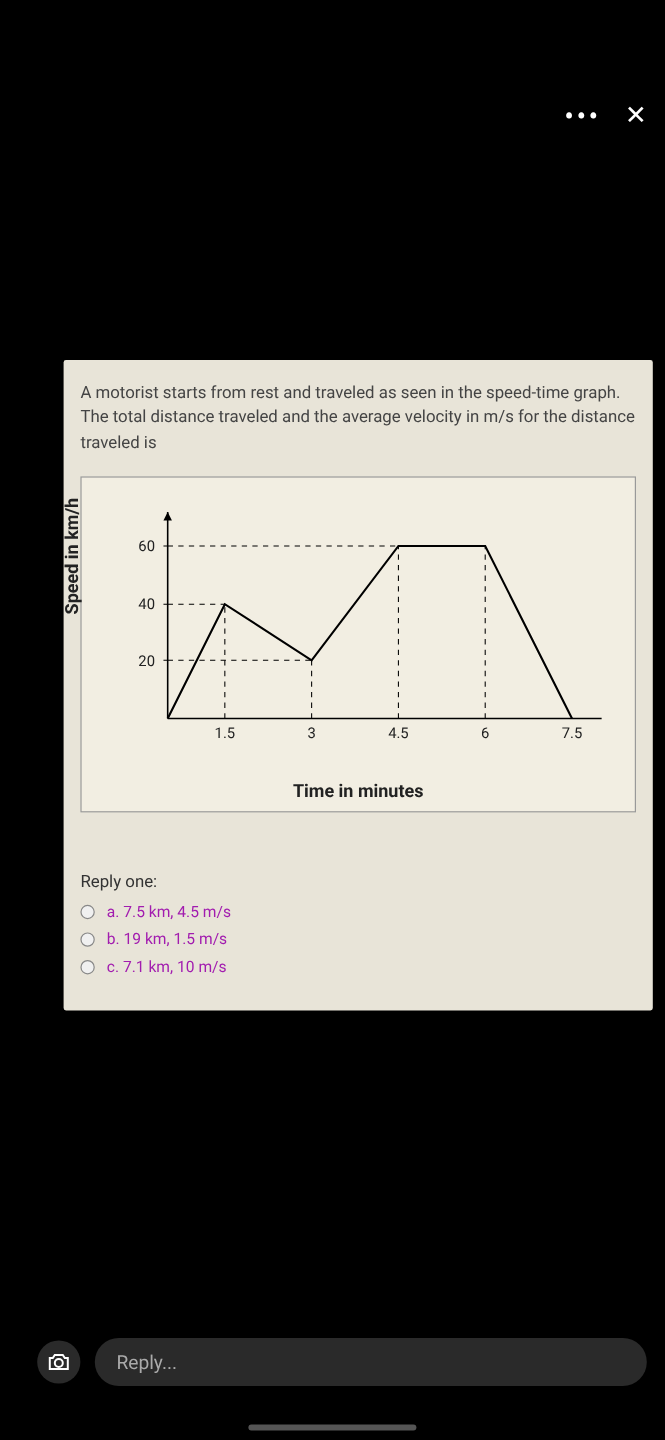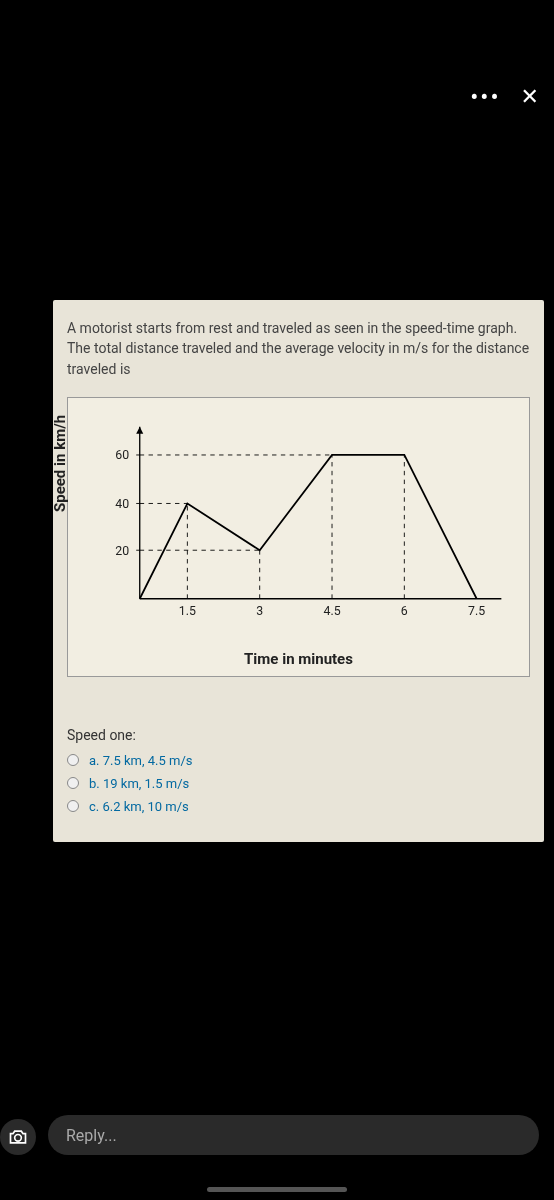--- a/index.html
+++ b/index.html
@@ -80,36 +80,36 @@
       color: #333;
       margin-top: 50px;
       margin-bottom: 10px;
     }
     .option-row {
       display: flex;
       align-items: center;
       gap: 10px;
       margin-bottom: 8px;
       font-size: 13px;
-      color: #0369a1;
+      color: #a21caf;
     }
     .radio {
       width: 12px;
       height: 12px;
       border: 1px solid #888;
       border-radius: 50%;
       background: #f0f0f0;
     }
     .reply-bar {
       position: absolute;
       bottom: 45px;
-      left: 0;
+      left: 31px;
       right: 15px;
       display: flex;
-      align-items: flex-end;
+      align-items: center;
       gap: 12px;
     }
     .camera-btn {
       width: 36px;
       height: 36px;
       border-radius: 50%;
       background: #2a2a2a;
       display: flex;
       align-items: center;
       justify-content: center;
@@ -176,32 +176,32 @@
       <line x1="124" y1="200" x2="124" y2="92" stroke="#000" stroke-dasharray="5,5"></line>
       <line x1="206" y1="200" x2="206" y2="145" stroke="#000" stroke-dasharray="5,5"></line>
       <line x1="288" y1="200" x2="288" y2="37" stroke="#000" stroke-dasharray="5,5"></line>
       <line x1="370" y1="200" x2="370" y2="37" stroke="#000" stroke-dasharray="5,5"></line>
 
       <polyline points="70,200 124,92 206,145 288,37 370,37 452,200" fill="none" stroke="#000" stroke-width="2"></polyline>
     </svg>
     <div class="x-label">Time in minutes</div>
   </div>
 
-  <div class="select-label">Speed one:</div>
+  <div class="select-label">Reply one:</div>
   <div class="option-row">
     <span class="radio"></span>
     <span>a. 7.5 km,  4.5 m/s</span>
   </div>
   <div class="option-row">
     <span class="radio"></span>
     <span>b. 19 km, 1.5 m/s</span>
   </div>
   <div class="option-row">
     <span class="radio"></span>
-    <span>c. 6.2 km, 10 m/s</span>
+    <span>c. 7.1 km, 10 m/s</span>
   </div>
 </div>
 
 <div class="reply-bar">
   <div class="camera-btn">
     <svg width="20" height="20" viewBox="0 0 24 24" fill="none" stroke="#fff" stroke-width="2">
       <path d="M3 8 h3 l2 -3 h8 l2 3 h3 v11 h-18 z"></path>
       <circle cx="12" cy="13" r="4"></circle>
     </svg>
   </div>

